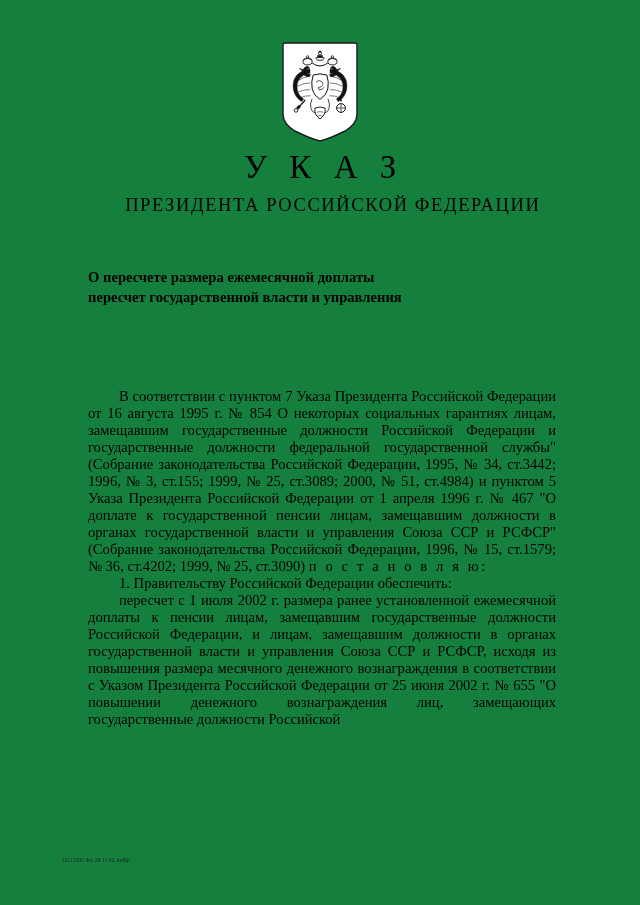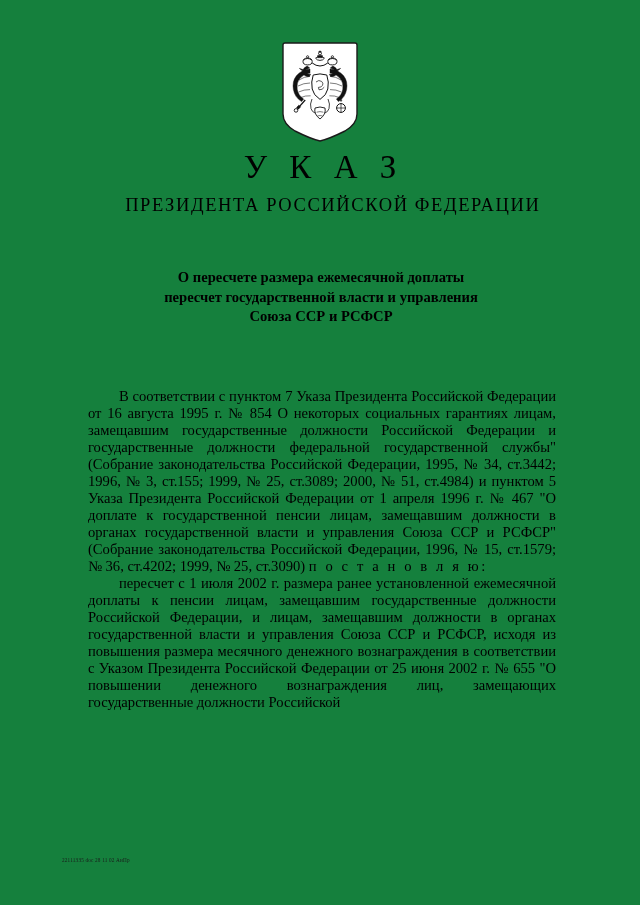--- a/index.html
+++ b/index.html
@@ -65,21 +65,21 @@
     text-indent: 1.6px;
     font-weight: normal;
   }
 
   
   .subject {
     position: absolute;
     left: 88px;
     top: 268px;
     width: 466px;
-    text-align: center;
+    text-align: left;
     font-weight: bold;
     font-size: 14.6px;
     line-height: 19.6px;
   }
   .subject div { white-space: nowrap; }
 
   
   .body-text {
     position: absolute;
     left: 88px;
@@ -170,23 +170,23 @@
       </g>
     </svg>
   </div>
 
   <div class="doc-title">У К А З</div>
   <div class="doc-subtitle">ПРЕЗИДЕНТА РОССИЙСКОЙ ФЕДЕРАЦИИ</div>
 
   <div class="subject">
     <div>О пересчете размера ежемесячной доплаты</div>
     <div>пересчет государственной власти и управления</div>
-    <div>Союза ССР и РСФСР</div>
   </div>
 
   <div class="body-text">
     <p class="para"><span>В соответствии с пунктом 7 Указа Президента Российской Федерации от 16 августа 1995 г. № 854 О некоторых социальных гарантиях лицам, замещавшим государственные должности Российской Федерации и государственные должности федеральной государственной службы" (Собрание законодательства Российской Федерации, 1995, № 34, ст.3442; 1996, № 3, ст.155; 1999, № 25, ст.3089; 2000, № 51, ст.4984) и пунктом 5 Указа Президента Российской Федерации от 1 апреля 1996 г. № 467 "О доплате к государственной пенсии лицам, замещавшим должности в органах государственной власти и управления Союза ССР и РСФСР" (Собрание законодательства Российской Федерации, 1996, № 15, ст.1579; № 36, ст.4202; 1999, № 25, ст.3090) </span><span class="spaced nowrap">п о с т а н о в л я ю:</span></p>
+    <p class="para">1. Правительству Российской Федерации обеспечить:</p>
     <p class="para">пересчет с 1 июля 2002 г. размера ранее установленной ежемесячной доплаты к пенсии лицам, замещавшим государственные должности Российской Федерации, и лицам, замещавшим должности в органах государственной власти и управления Союза ССР и РСФСР, исходя из повышения размера месячного денежного вознаграждения в соответствии с Указом Президента Российской Федерации от 25 июня 2002 г. № 655 "О повышении денежного вознаграждения лиц, замещающих государственные должности Российской</p>
   </div>
 
   <div class="footer-code">22111335 doc 28 11 02 АнПр</div>
 
 </div>
 
 </body></html>

